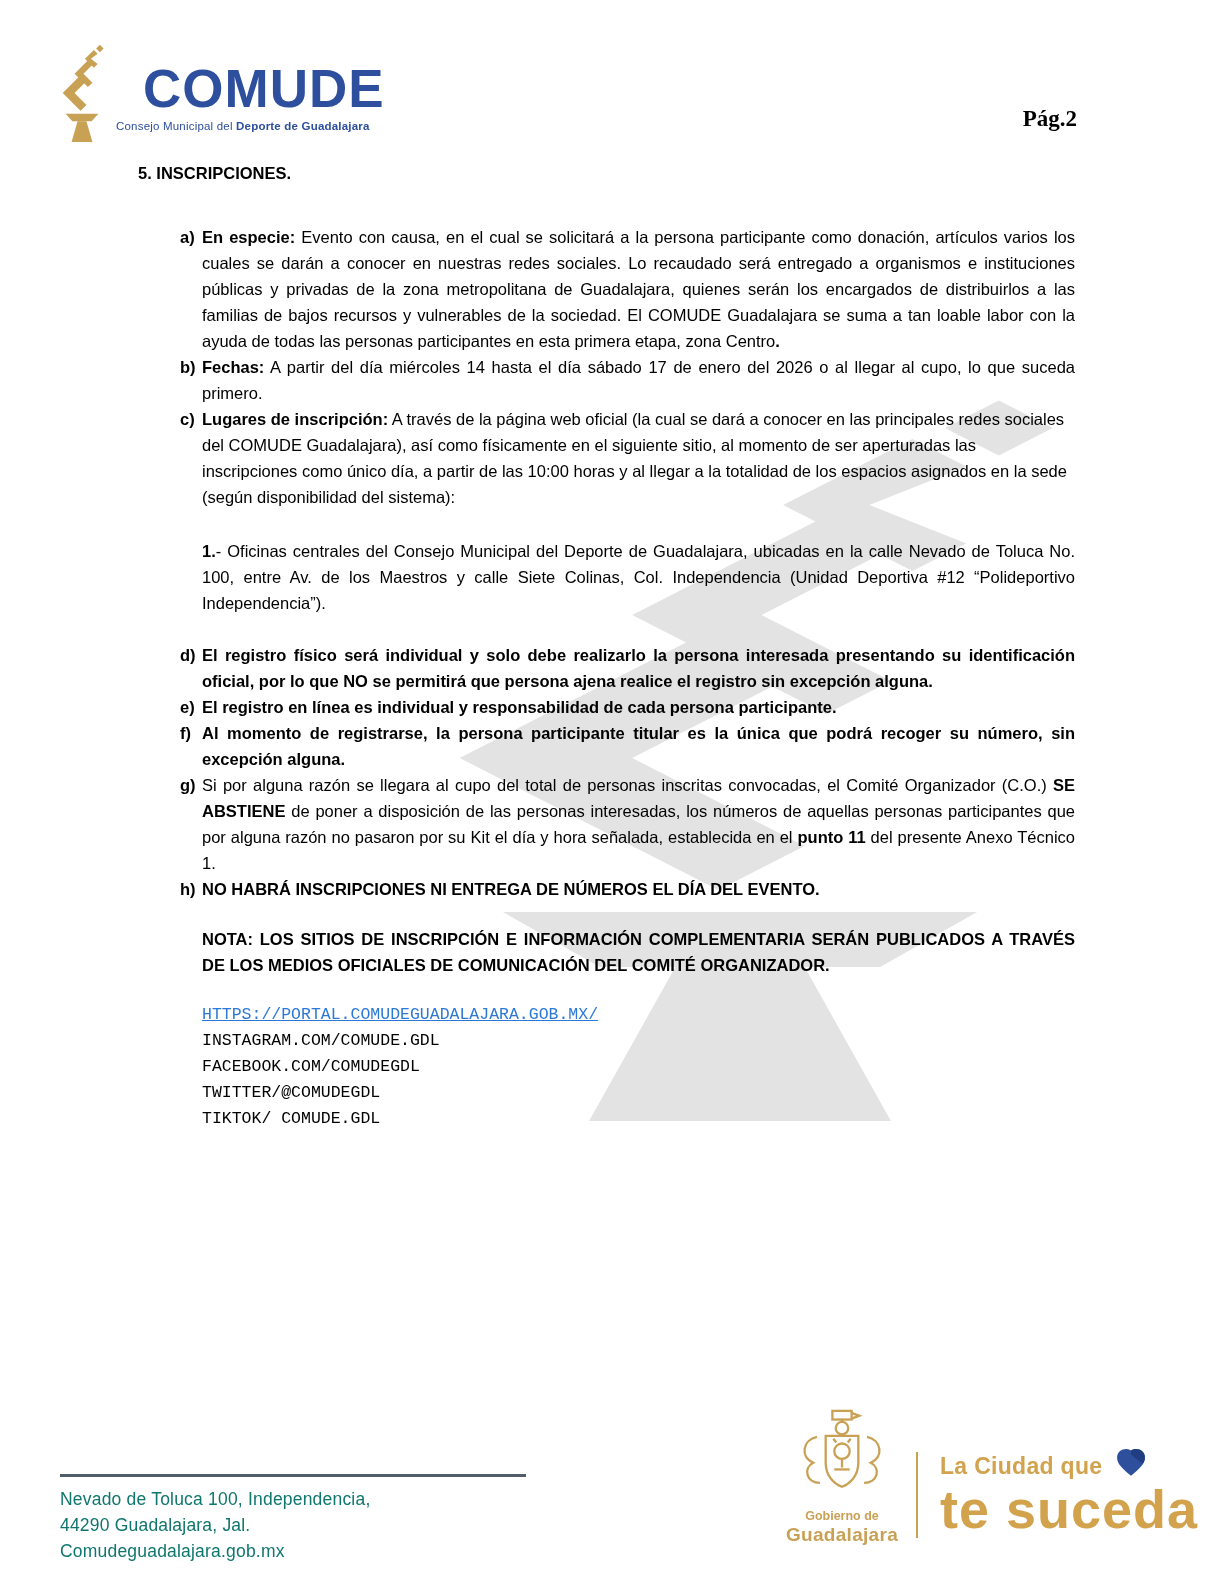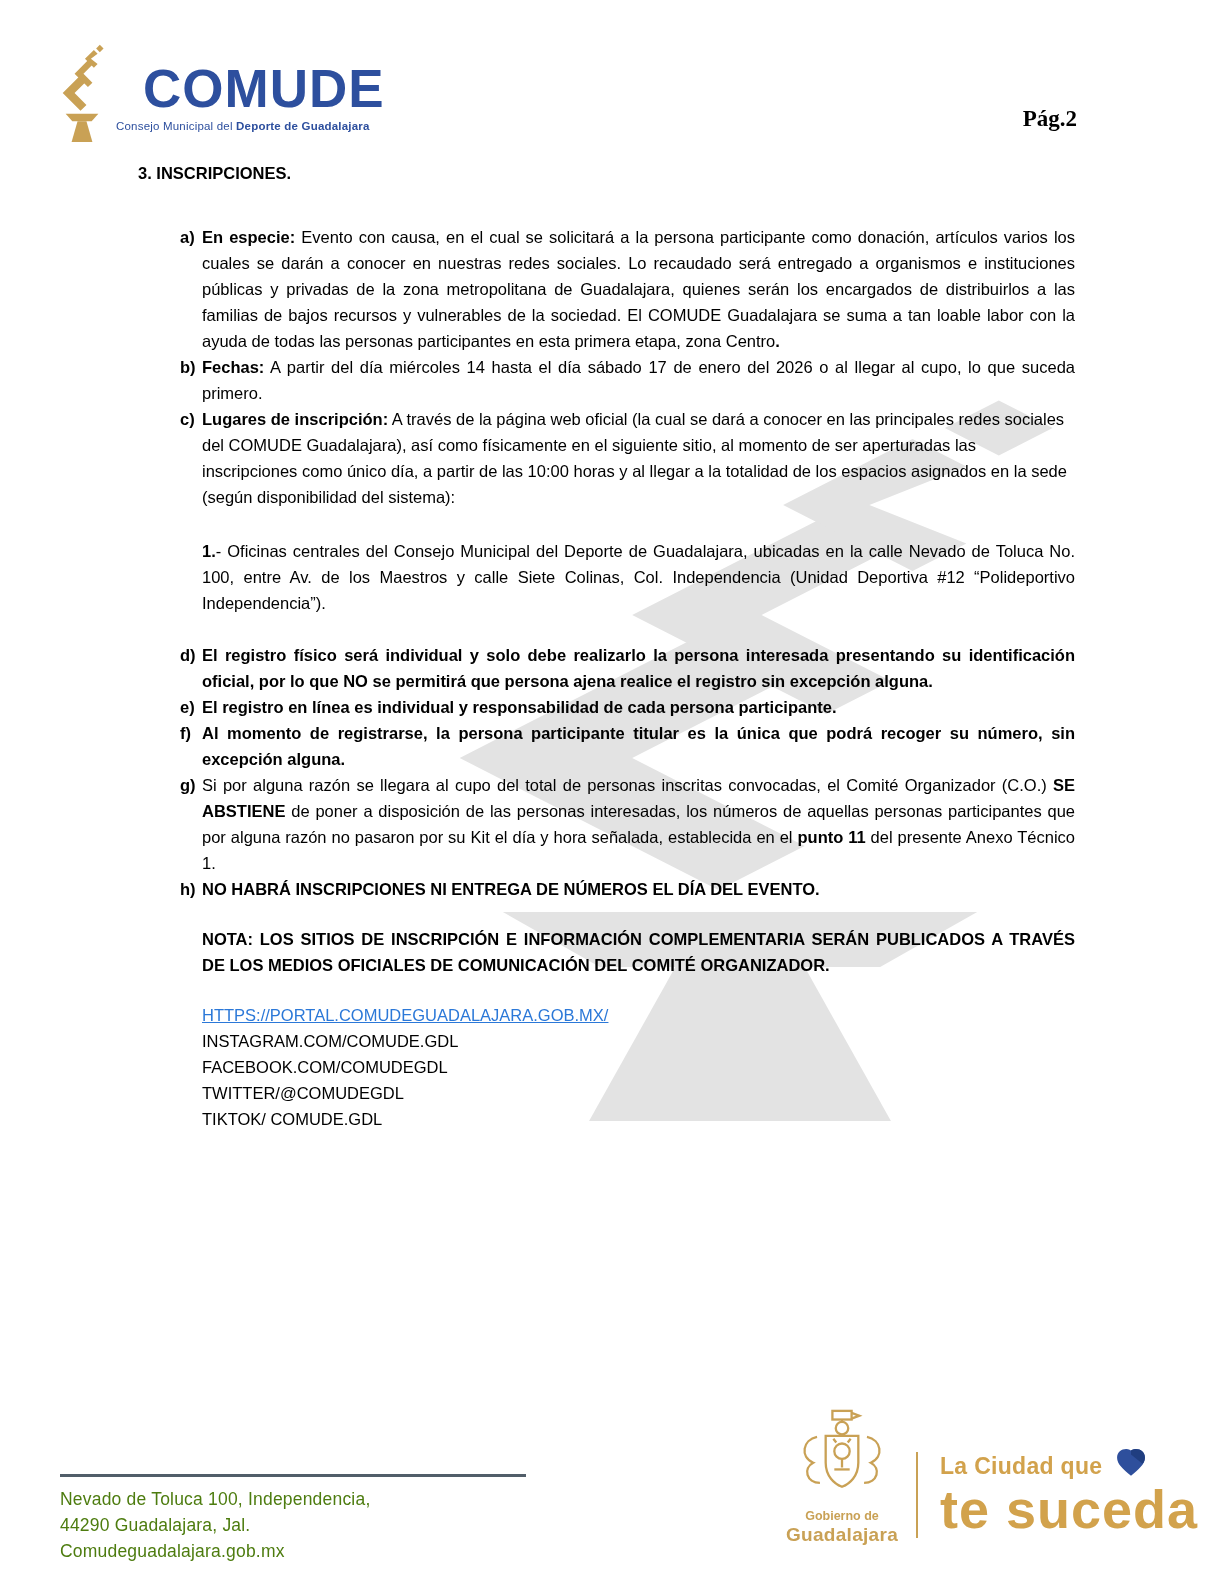--- a/index.html
+++ b/index.html
@@ -37,28 +37,28 @@
   .intro{font-weight:bold;}
   .list{margin-top:38px;}
   .item{position:relative;padding-left:64px;text-align:justify;}
   .item.ragged{text-align:left;}
   .item .marker{position:absolute;left:42px;top:0;font-weight:bold;}
   .venue{margin-top:28px;margin-left:64px;text-align:justify;}
   .bold-item{font-weight:bold;}
   .gap-d{margin-top:26px;}
   .nota{margin-top:24px;margin-left:64px;text-align:justify;font-weight:bold;}
   .links{margin-top:24px;margin-left:64px;}
-  .link-line{line-height:26px;}
+  .link-line{line-height:26px;font-family:Liberation Mono, monospace;}
   .portal{color:#2B78D8;text-decoration:underline;cursor:pointer;}
 
   
   .footer-rule{position:absolute;left:60px;top:1474px;width:466px;height:2.5px;background:#515E69;z-index:2;}
   .footer-address{
     position:absolute;left:60px;top:1486px;z-index:2;
-    font-size:17.5px;line-height:26px;color:#4d7c0f;letter-spacing:.2px;
+    font-size:17.5px;line-height:26px;color:#0f766e;letter-spacing:.2px;
   }
   .gov-block{position:absolute;left:778px;top:1408px;width:128px;text-align:center;z-index:2;}
   .gov-line1{font-size:12.5px;font-weight:bold;color:#C9A155;line-height:1.1;margin-top:2px;}
   .gov-line2{font-size:19px;font-weight:bold;color:#C9A155;line-height:1.15;letter-spacing:.3px;}
   .gov-divider{position:absolute;left:916px;top:1452px;width:2px;height:86px;background:#C9A155;z-index:2;}
   .slogan{position:absolute;left:940px;top:1450px;z-index:2;}
   .slogan-top{display:flex;align-items:center;}
   .slogan-line1{font-size:23px;font-weight:bold;color:#D2A24C;letter-spacing:.3px;}
   .slogan-heart{margin-left:12px;margin-top:-2px;}
   .slogan-line2{font-size:54px;font-weight:bold;color:#D2A24C;line-height:1;margin-top:0px;letter-spacing:1px;}
@@ -96,21 +96,21 @@
     </div>
     <div class="logo-text">
       <div class="logo-title">COMUDE</div>
       <div class="logo-subtitle"><span>Consejo Municipal del </span><span class="b">Deporte de Guadalajara</span></div>
     </div>
   </div>
 
   <div class="page-num">Pág.2</div>
 
   <div class="content">
-    <div class="sec-title">3. INSCRIPCIONES.</div>
+    <div class="sec-title">5. INSCRIPCIONES.</div>
 
     <div class="list">
 
       <div class="item">
         <span class="marker">a)</span>
         <span class="b">En especie:</span><span> Evento con causa, en el cual se solicitará a la persona participante como donación, artículos varios los cuales se darán a conocer en nuestras redes sociales. Lo recaudado será entregado a organismos e instituciones públicas y privadas de la zona metropolitana de Guadalajara, quienes serán los encargados de distribuirlos a las familias de bajos recursos y vulnerables de la sociedad. El COMUDE Guadalajara se suma a tan loable labor con la ayuda de todas las personas participantes en esta primera etapa, zona Centro</span><span class="b">.</span>
       </div>
 
       <div class="item">
         <span class="marker">b)</span>

